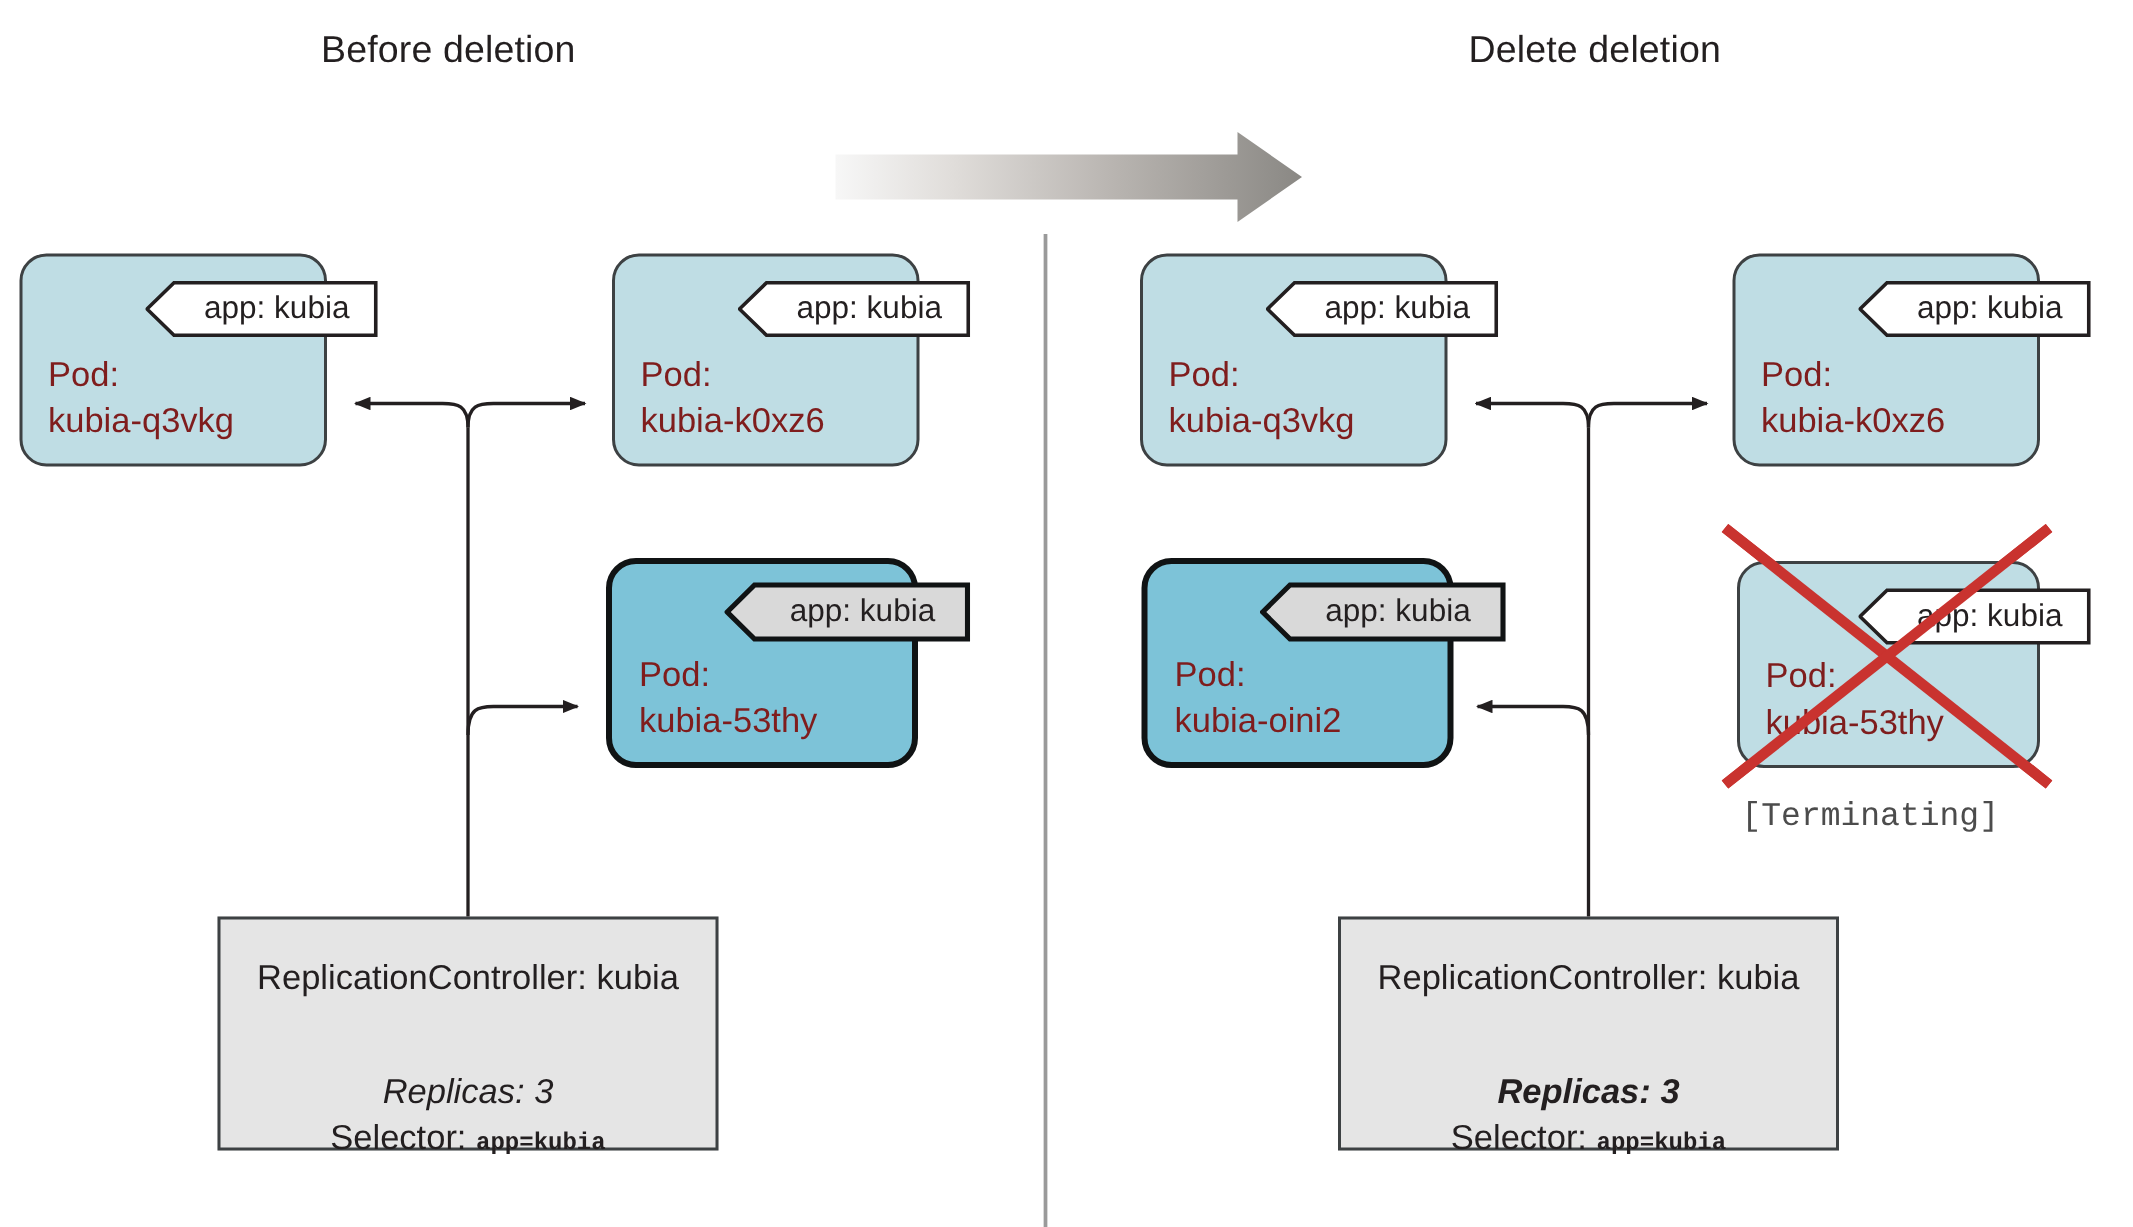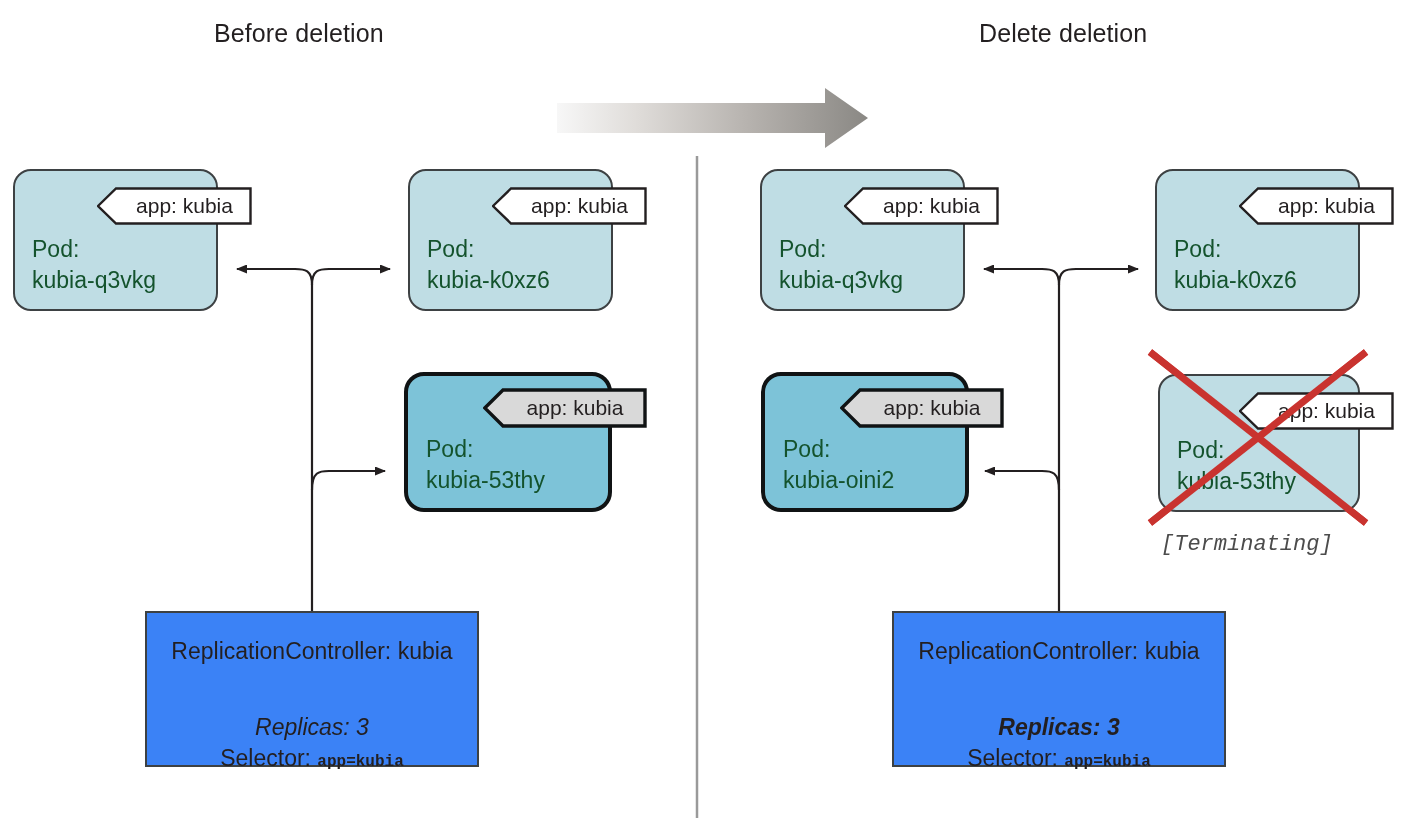--- a/index.html
+++ b/index.html
@@ -70,21 +70,21 @@
     background: #7dc3d8;
     border: 4px solid #101314;
     border-radius: 20px;
   }
   .pod-text {
     position: absolute;
     left: 17px;
     bottom: 13px;
     font-size: 23px;
     line-height: 31px;
-    color: #14532d;
+    color: #7f1d1d;
     white-space: nowrap;
   }
   .pod.highlight .pod-text { left: 18px; bottom: 12px; }
 
   
   .tag {
     position: absolute;
     height: 38px;
     display: flex;
     align-items: center;
@@ -103,21 +103,21 @@
     position: absolute;
     left: 0; top: 0;
     width: 100%; height: 100%;
   }
   .tag.gray { background: #d9d9d9; }
 
   
   .rc-box {
     position: absolute;
     box-sizing: border-box;
-    background: #3b82f6;
+    background: #e5e5e5;
     border: 2px solid #3d4143;
     display: flex;
     flex-direction: column;
     align-items: center;
   }
   .rc-title {
     font-size: 23px;
     color: #231f20;
     white-space: nowrap;
     margin-top: 25px;
@@ -145,21 +145,21 @@
 
   
   .status-text {
     position: absolute;
     font-family: "Liberation Mono", monospace;
     font-size: 22px;
     color: #4c4c4c;
     white-space: nowrap;
   }
   #status-creating { left: 724px; top: 532px; }
-  #status-terminating { left: 1161px; top: 532px; font-style: italic; }
+  #status-terminating { left: 1161px; top: 532px; }
 </style>
 </head>
 <body>
 
 <div id="stage">
 
   <svg id="svg-layer" viewBox="0 0 1422 818" xmlns="http://www.w3.org/2000/svg">
     <defs>
       <linearGradient id="bigArrowGrad" x1="0" y1="0" x2="1" y2="0">
         <stop offset="0%" stop-color="#f7f7f7"></stop>

